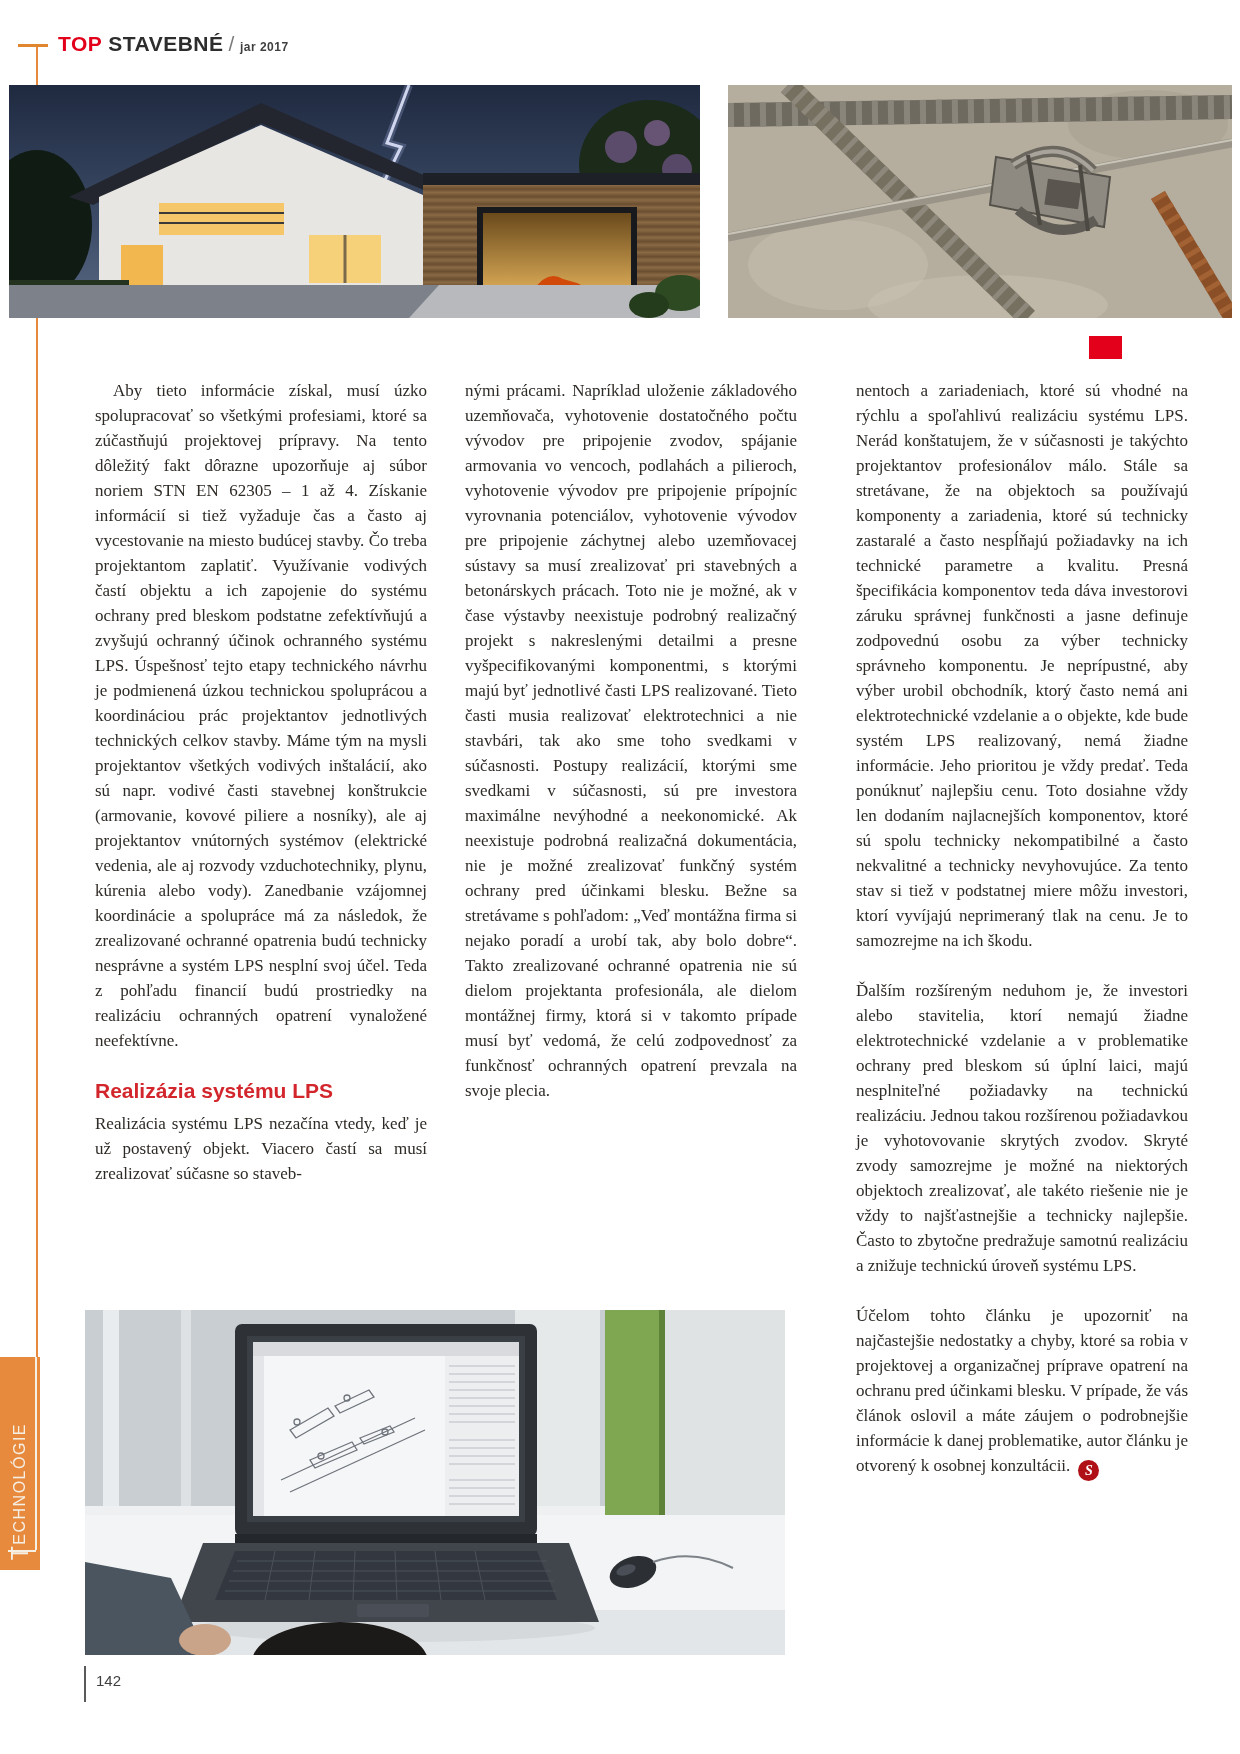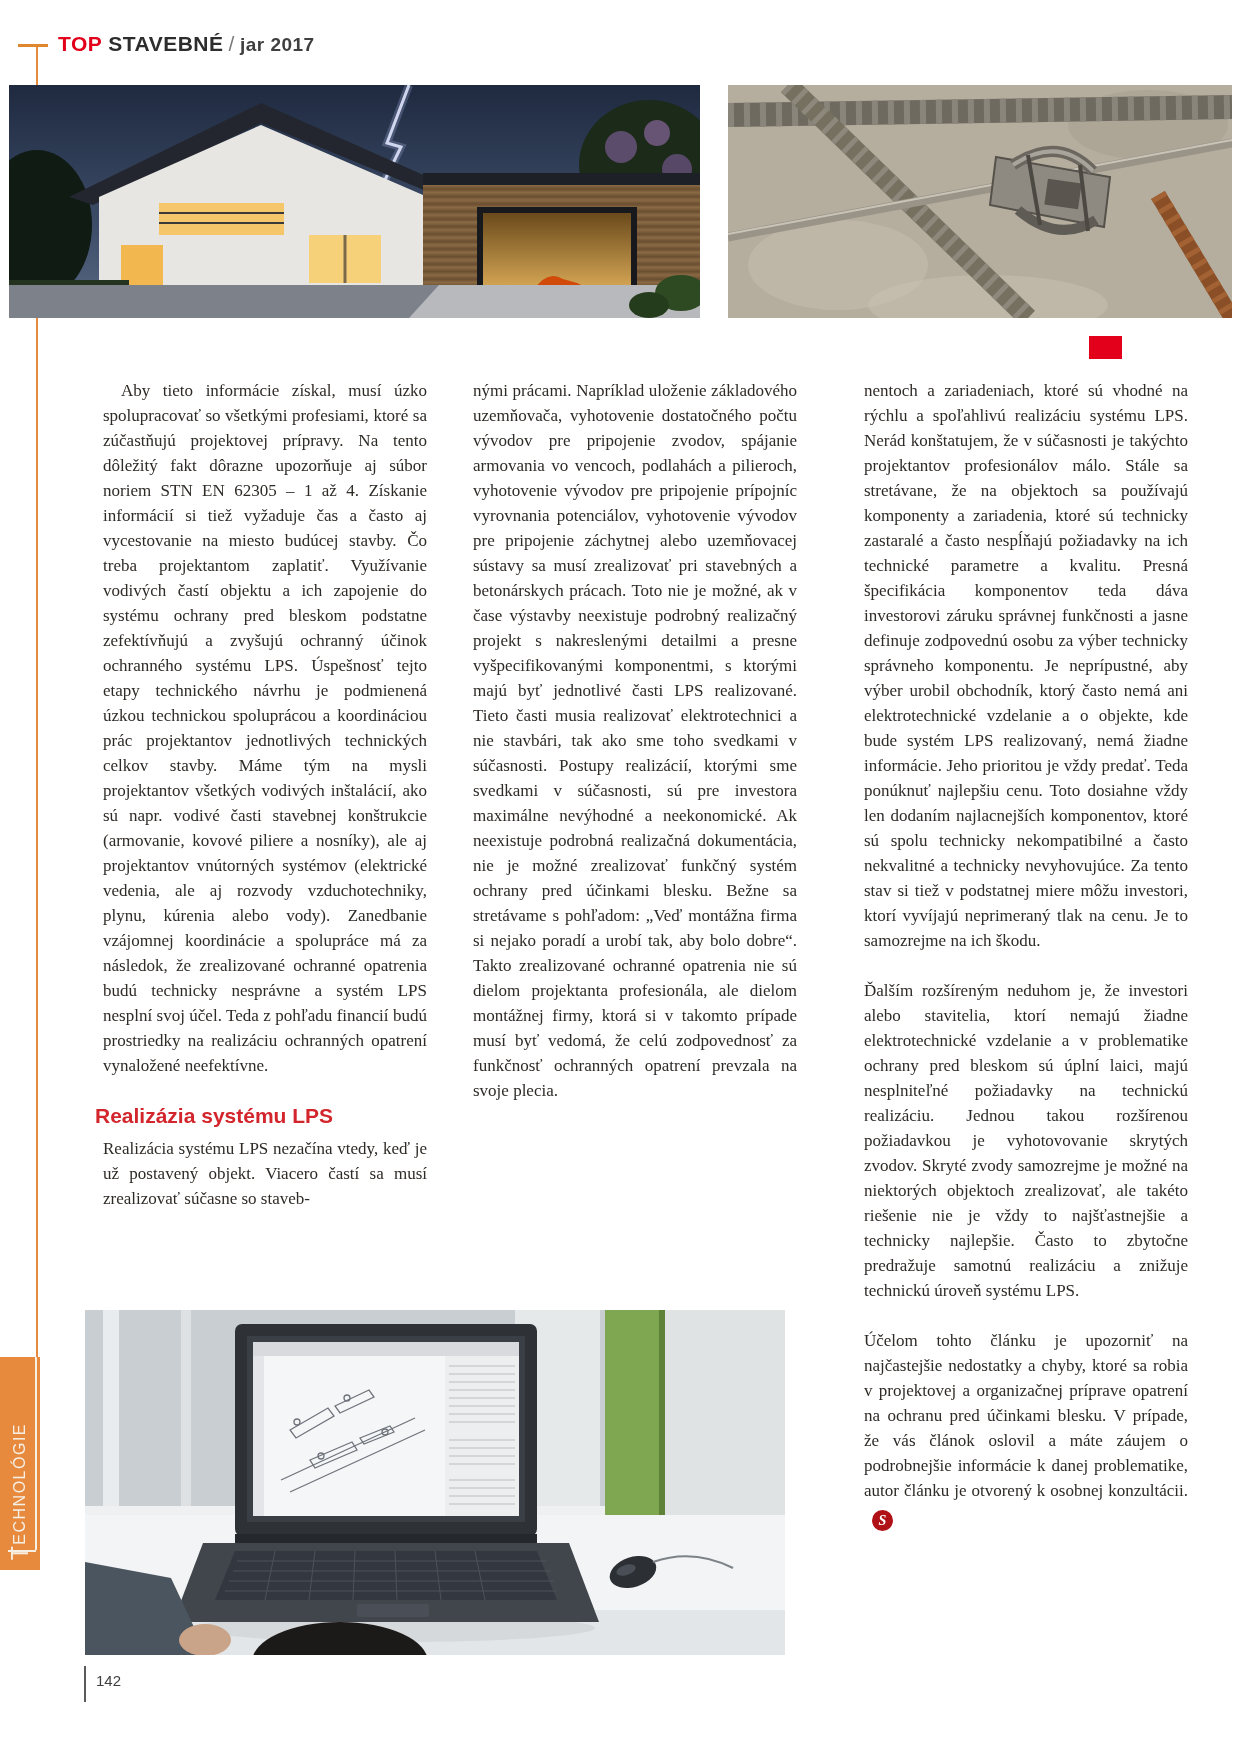--- a/index.html
+++ b/index.html
@@ -3,38 +3,38 @@
 <meta charset="utf-8">
 <style>
   html,body{margin:0;padding:0;background:#ffffff;}
   .page{position:relative;width:1240px;height:1754px;background:#ffffff;overflow:hidden;
         font-family:"Liberation Sans",sans-serif;color:#332f2b;}
   .mast-dash{position:absolute;left:18px;top:44px;width:30px;height:3px;background:#e0862f;}
   .mast-text{position:absolute;left:58px;top:32px;font-size:21px;font-weight:bold;letter-spacing:.5px;white-space:nowrap;}
   .mast-top{color:#e2001a;}
   .mast-rest{color:#2d2d2d;margin-left:6px;}
   .mast-sep{color:#7a7a7a;font-weight:normal;margin:0 5px;}
-  .mast-issue{color:#3f3f3f;font-weight:600;font-size:19px;}
+  .mast-issue{color:#3f3f3f;font-weight:600;font-size:12px;}
 
   
   .photo{position:absolute;overflow:hidden;background:#888;}
   .photo svg{display:block;width:100%;height:100%;}
   .photo-house{left:9px;top:85px;width:691px;height:233px;}
   .photo-clamp{left:728px;top:85px;width:504px;height:233px;}
   .photo-laptop{left:85px;top:1310px;width:700px;height:345px;}
 
   
   .caption{position:absolute;left:340px;top:340px;width:740px;text-align:right;
            font-size:13.5px;color:#4a4a4a;line-height:18px;}
   .caption-square{position:absolute;left:1089px;top:336px;width:33px;height:23px;background:#e2001a;}
 
   
   .col{position:absolute;top:378px;width:332px;font-family:"Liberation Serif",serif;
        font-size:17px;line-height:25px;text-align:justify;color:#2e2a26;}
-  .col p{margin:0 0 25px 8px;}
+  .col p{margin:0 0 25px 0;}
   .col p:last-child{margin-bottom:0;}
   .col-1{left:95px;height:930px;}
   .col-2{left:465px;height:930px;}
   .col-3{left:856px;height:1285px;}
   .indent-first{text-indent:18px;}
   .section-heading{font-family:"Liberation Sans",sans-serif;font-size:21px;color:#d3262c;
                    margin:10px 0 7px 0;line-height:26px;text-align:left;}
 
   
   .end-badge{display:inline-block;width:21px;height:21px;border-radius:50%;background:#b01116;

